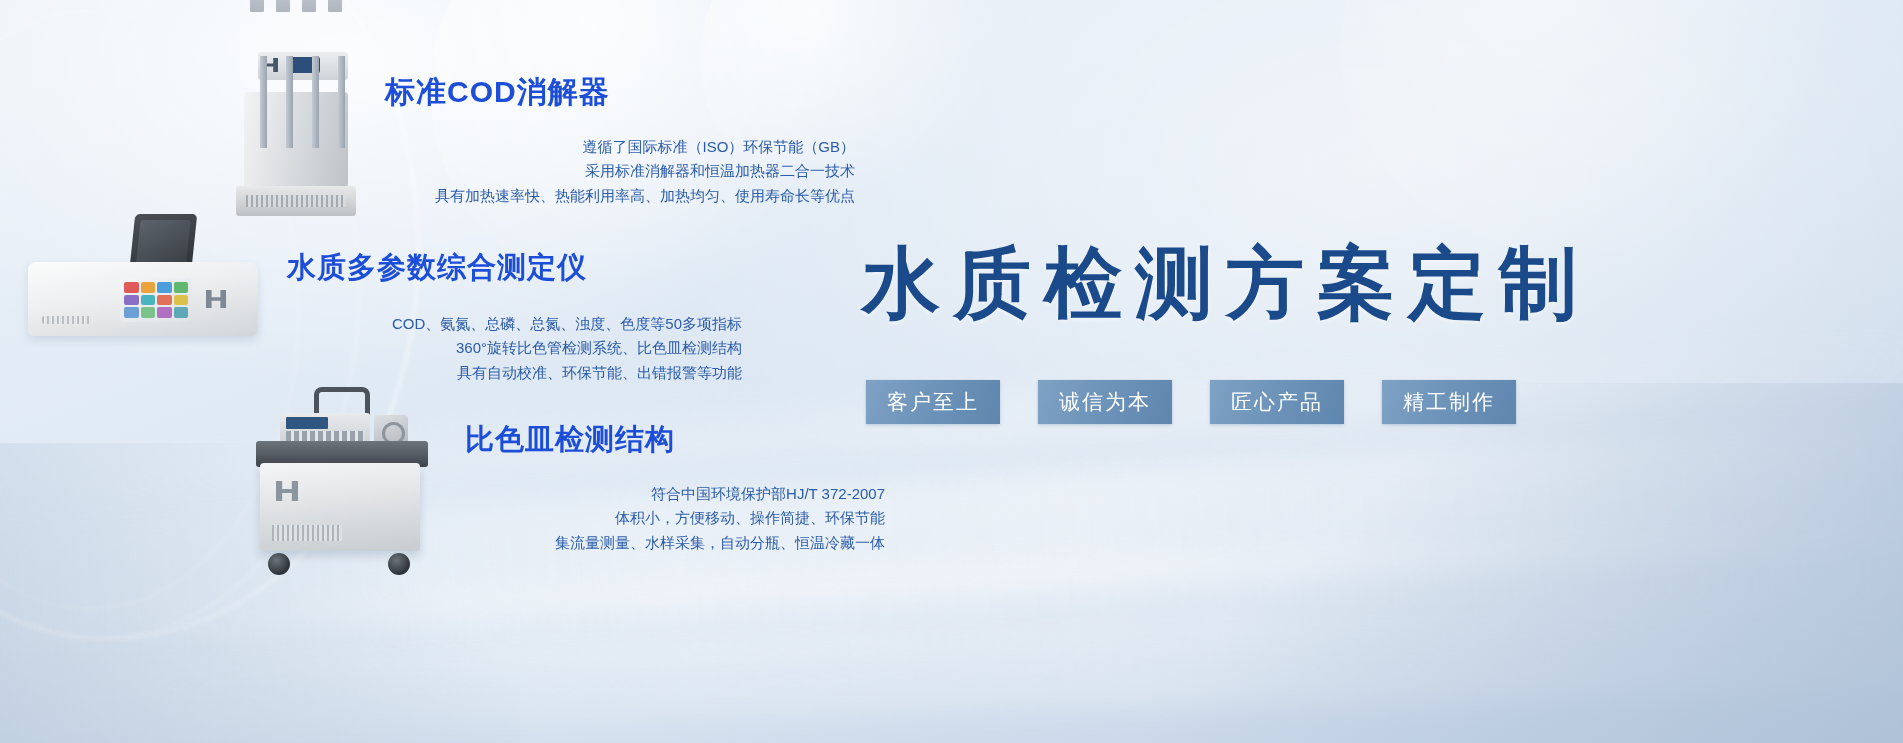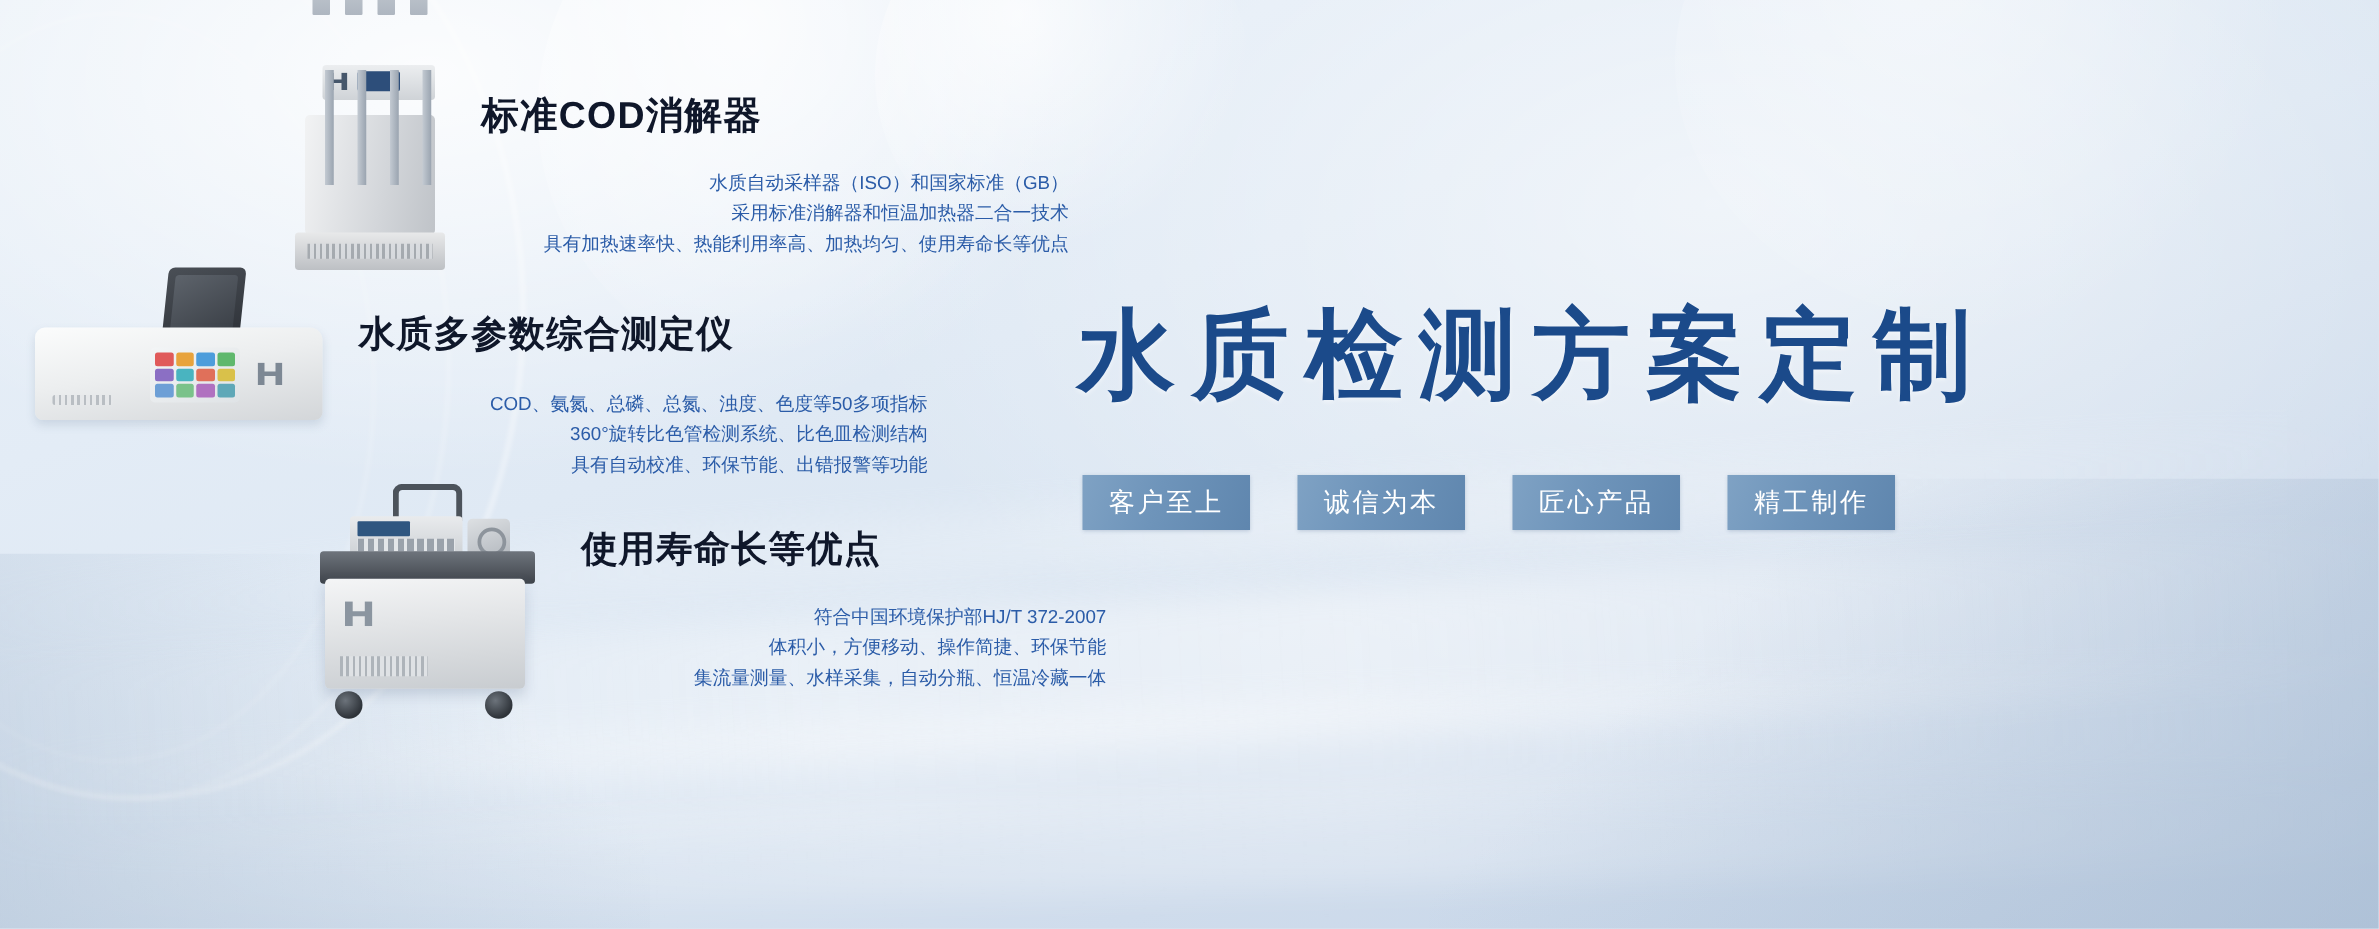--- a/index.html
+++ b/index.html
@@ -54,21 +54,21 @@
     position:absolute; left:0; bottom:0; width:520px; height:300px;
     background:linear-gradient(45deg, rgba(155,176,200,.40), rgba(155,176,200,0) 72%);
   }
 
   
   #content { position:absolute; inset:0; }
 
   .product-block { position:absolute; }
 
   .prod-title {
-    color:#0f172a;
+    color:#1d4ed8;
     font-weight:bold;
     letter-spacing:1px;
     white-space:nowrap;
   }
   .prod-desc {
     color:#2b5ca8;
     text-align:right;
     line-height:1.62;
     white-space:nowrap;
   }
@@ -295,21 +295,21 @@
       <div class="rod" style="left:42px;"></div>
       <div class="rod" style="left:68px;"></div>
       <div class="rod" style="left:94px;"></div>
     </div>
     <div class="base"></div>
   </div>
 
   <div class="product-block" id="block1">
     <div class="prod-title">标准COD消解器</div>
     <div class="prod-desc">
-      <div>水质自动采样器（ISO）和国家标准（GB）</div>
+      <div>遵循了国际标准（ISO）环保节能（GB）</div>
       <div>采用标准消解器和恒温加热器二合一技术</div>
       <div>具有加热速率快、热能利用率高、加热均匀、使用寿命长等优点</div>
     </div>
   </div>
 
   <div class="prod-img" id="img2">
     <div class="lid"></div>
     <div class="body">
       <div class="vent"></div>
       <div class="logo"></div>
@@ -348,21 +348,21 @@
     <div class="pump"></div>
     <div class="top"></div>
     <div class="cab">
       <div class="logo"></div>
     </div>
     <div class="wheel left"></div>
     <div class="wheel right"></div>
   </div>
 
   <div class="product-block" id="block3">
-    <div class="prod-title">使用寿命长等优点</div>
+    <div class="prod-title">比色皿检测结构</div>
     <div class="prod-desc">
       <div>符合中国环境保护部HJ/T 372-2007</div>
       <div>体积小，方便移动、操作简捷、环保节能</div>
       <div>集流量测量、水样采集，自动分瓶、恒温冷藏一体</div>
     </div>
   </div>
 
   <div id="headline">水质检测方案定制</div>
 
   <div id="badges">

